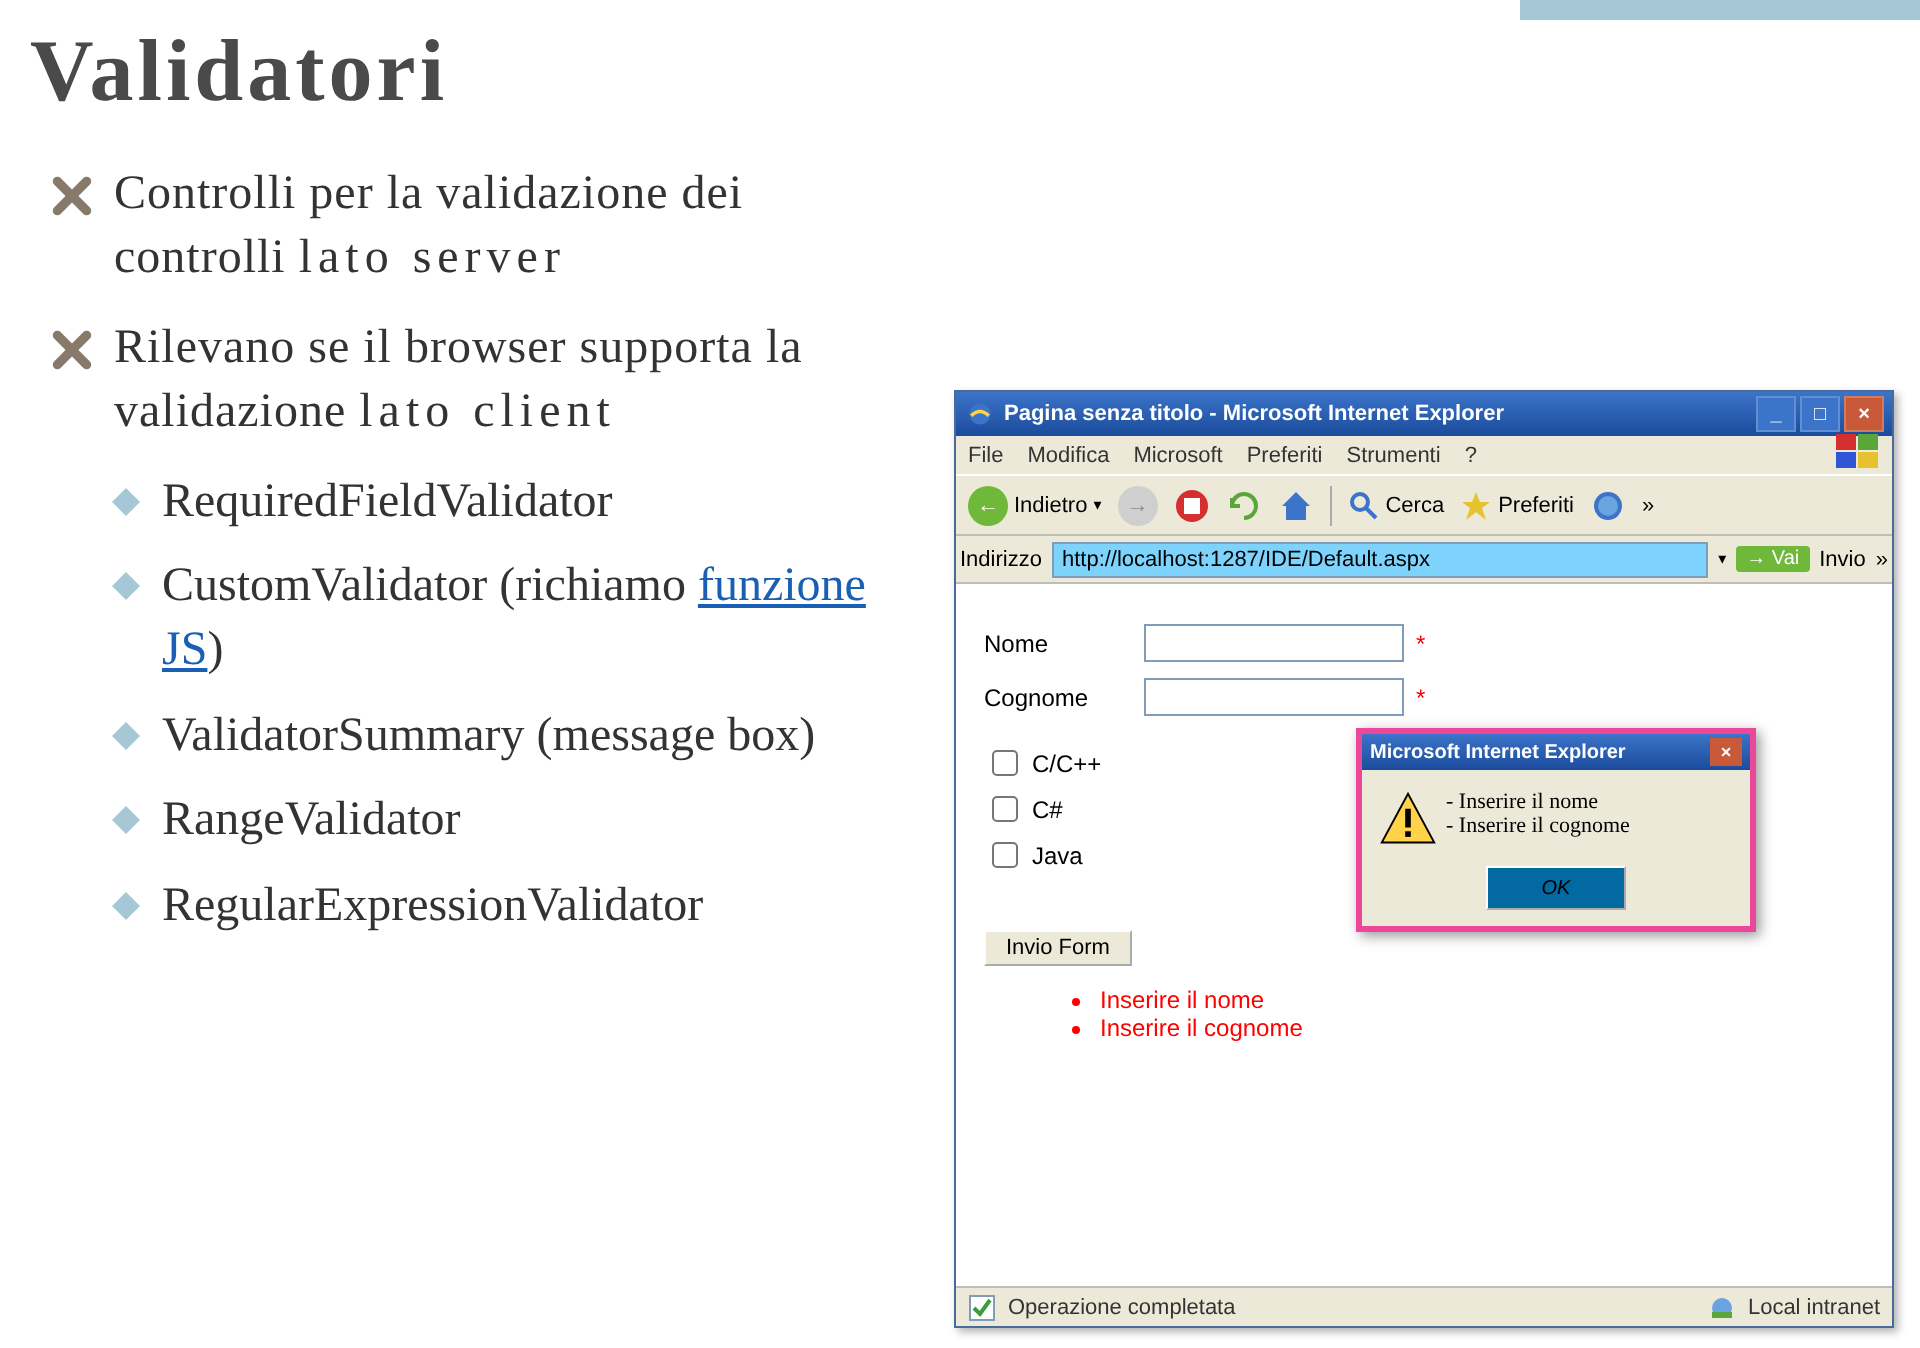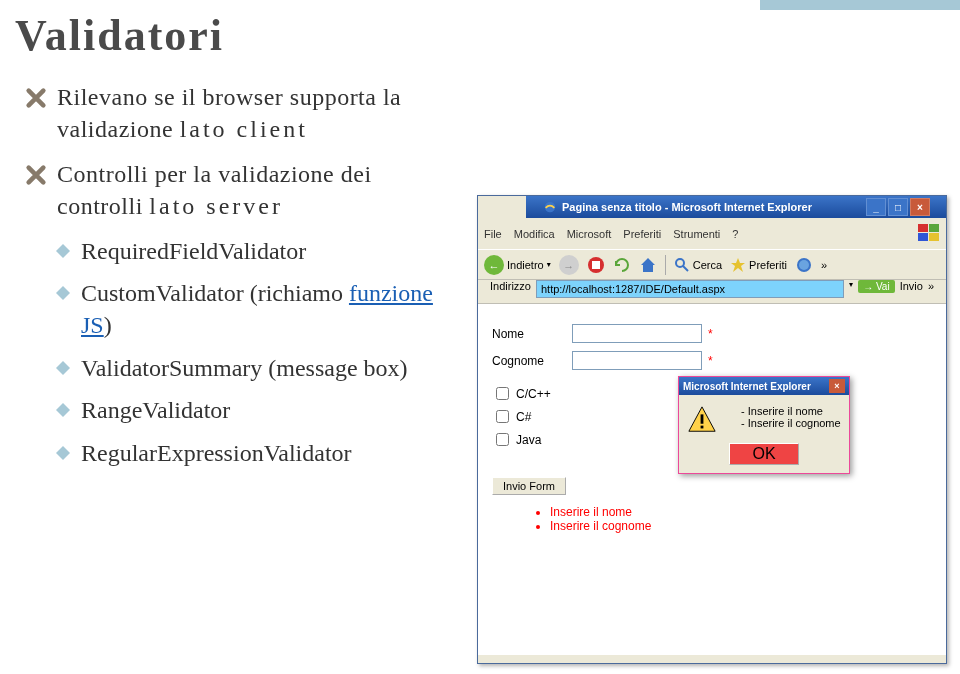--- a/index.html
+++ b/index.html
@@ -76,56 +76,55 @@
     font-family: Tahoma, Verdana, sans-serif;
     font-size: 11px;
     box-shadow: 2px 2px 4px rgba(0,0,0,0.3);
   }
   .ie-title {
     height: 22px;
     background: linear-gradient(#3b74c8, #1b4b9c);
     color: #fff;
     display: flex;
     align-items: center;
-    padding: 0 16px;
+    padding: 0 4px;
     font-size: 11px;
     font-weight: bold;
-    margin-left: 48px;
   }
   .ie-title .ie-icon {
     width: 16px; height: 16px; margin-right: 4px;
     display: inline-flex; align-items: center; justify-content: center;
   }
   .ie-title .spacer { flex: 1; }
   .ie-title .winbtn {
     width: 20px; height: 18px; margin-left: 2px;
     background: #c85a3a; border: 1px solid #fff3;
     display: inline-flex; align-items: center; justify-content: center;
     font-weight: bold; font-size: 10px;
   }
   .ie-title .winbtn.min, .ie-title .winbtn.max { background: #3b74c8; }
   .ie-menu {
-    height: 32px; background: #ece9d8;
+    height: 20px; background: #ece9d8;
     display: flex; align-items: center; gap: 12px;
     padding: 0 6px; font-size: 11px; color: #333;
     border-bottom: 1px solid #fff;
   }
   .ie-menu span { cursor: default; }
   .ie-menu .logo { margin-left: auto; }
   .ie-toolbar {
     height: 30px; background: #ece9d8;
     display: flex; align-items: center; gap: 8px;
     padding: 0 6px; border-bottom: 1px solid #c0beb4;
   }
   .ie-toolbar .tbtn { display: inline-flex; align-items: center; gap: 3px; font-size: 11px; }
   .circ { width: 20px; height: 20px; border-radius: 50%; display: inline-flex; align-items: center; justify-content: center; }
   .ie-addr {
     height: 24px; background: #ece9d8;
-    display: flex; align-items: flex-start; gap: 5px;
-    padding: 0 12px; border-bottom: 1px solid #c0beb4;
+    display: flex; align-items: center; gap: 5px;
+    padding: 0 2px; border-bottom: 1px solid #c0beb4;
   }
   .ie-addr input {
     flex: 1; height: 18px; border: 1px solid #7f9db9;
     font-size: 11px; padding: 0 4px; background: #7dd3fc;
   }
   .gobtn { background: #6fb83a; color: #fff; border-radius: 2px; padding: 1px 5px; font-size: 10px; }
   .page {
     background: #fff; height: calc(100% - 22px - 20px - 30px - 24px - 20px);
     padding: 12px 14px; position: relative;
     color: #000;
@@ -151,40 +150,41 @@
     margin-top: 24px; border: 1px outset #fff; background: #ece9d8;
     padding: 2px 10px; font-size: 11px;
   }
   .errlist { margin-top: 10px; }
   .errlist li { font-size: 12px; color: red; margin-left: 18px; }
 
   
   .msgbox {
     position: absolute;
     left: 200px; top: 72px;
-    width: 172px; border: 1px solid #ec4899;
+    width: 200px; border: 3px solid #ec4899;
     background: #ece9d8;
     box-shadow: 2px 2px 6px rgba(0,0,0,0.4);
   }
   .msgbox .mb-title {
     height: 18px; background: linear-gradient(#3b74c8, #1b4b9c);
     color: #fff; font-size: 10px; font-weight: bold;
     display: flex; align-items: center; padding: 0 4px;
   }
   .msgbox .mb-title .spacer { flex: 1; }
   .msgbox .mb-title .cx { width: 16px; height: 14px; background: #c85a3a; display: inline-flex; align-items: center; justify-content: center; font-size: 9px; }
-  .msgbox .mb-body { padding: 10px 8px 8px 8px; display: flex; gap: 24px; }
+  .msgbox .mb-body { padding: 10px 8px 8px 8px; display: flex; gap: 4px; font-family: Liberation Serif, serif; }
   .warnico {
     width: 30px; height: 30px; flex-shrink: 0;
   }
   .mb-lines { font-size: 11px; }
   .mb-ok { text-align: center; padding-bottom: 8px; }
   .mb-ok button {
-    width: 70px; height: 22px; border: 1px outset #fff; background: #ef4444;
-    font-size: 16px;
+    width: 70px; height: 22px; border: 1px outset #fff; background: #0369a1;
+    font-size: 10px;
+    font-style: italic;
   }
 
   .ie-status {
     position: absolute; bottom: 0; left: 0; right: 0;
     height: 20px; background: #ece9d8;
     border-top: 1px solid #c0beb4;
     display: flex; align-items: center; padding: 0 6px;
     font-size: 11px; color: #333; gap: 6px;
   }
   .ie-status .sp { flex: 1; }
@@ -201,30 +201,30 @@
 
 <h1 class="slide-title">Validatori</h1>
 
 <div class="content">
 
   <div class="l1">
     <svg class="x-bullet" viewBox="0 0 24 24">
       <path d="M4 4 L20 20 M20 4 L4 20" stroke="#877a6a" stroke-width="5" stroke-linecap="round"></path>
     </svg>
     <div class="l1-text">
-      <span>Rilevano se il browser supporta la validazione </span><span class="kw">lato client</span>
+      <span>Controlli per la validazione dei controlli </span><span class="kw">lato server</span>
     </div>
   </div>
 
   <div class="l1">
     <svg class="x-bullet" viewBox="0 0 24 24">
       <path d="M4 4 L20 20 M20 4 L4 20" stroke="#877a6a" stroke-width="5" stroke-linecap="round"></path>
     </svg>
     <div class="l1-text">
-      <span>Controlli per la validazione dei controlli </span><span class="kw">lato server</span>
+      <span>Rilevano se il browser supporta la validazione </span><span class="kw">lato client</span>
     </div>
   </div>
 
   <div class="l2">
     <svg class="d-bullet" viewBox="0 0 16 16">
       <path d="M8 1 L15 8 L8 15 L1 8 Z" fill="#a6c8d6"></path>
     </svg>
     <div class="l2-text">RequiredFieldValidator</div>
   </div>
 
@@ -406,13 +406,26 @@
           <div>- Inserire il cognome</div>
         </div>
       </div>
       <div class="mb-ok">
         <button>OK</button>
       </div>
     </div>
 
   </div>
 
+  <div class="ie-status">
+    <svg width="14" height="14" viewBox="0 0 14 14">
+        <rect x="1" y="1" width="12" height="12" fill="#fff" stroke="#7f9db9"></rect>
+        <path d="M3 7 L6 10 L11 3" stroke="#3b9c3b" stroke-width="2" fill="none"></path>
+      </svg>
+    <span>Operazione completata</span>
+    <span class="sp"></span>
+    <svg width="14" height="14" viewBox="0 0 14 14">
+        <circle cx="7" cy="7" r="5" fill="#6aa4e0"></circle>
+        <rect x="2" y="9" width="10" height="3" fill="#5aa63a"></rect>
+      </svg>
+    <span>Local intranet</span>
+  </div>
 </div>
 
 </body></html>

